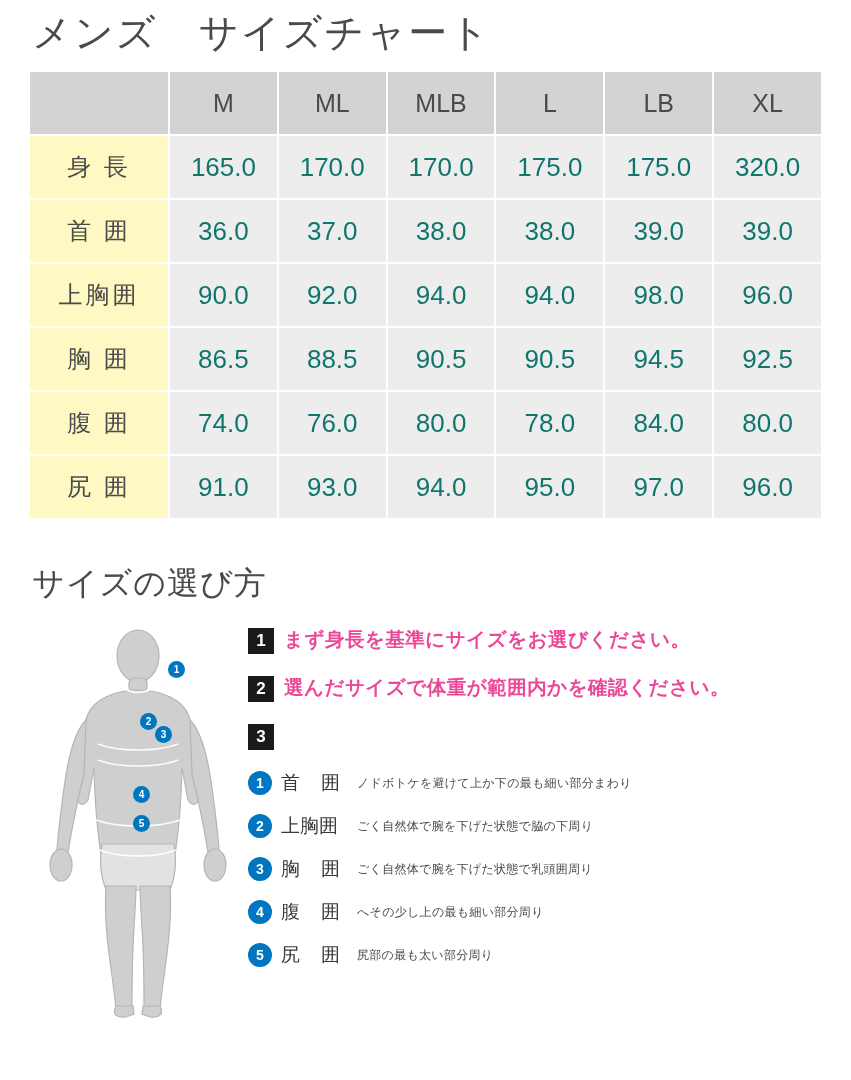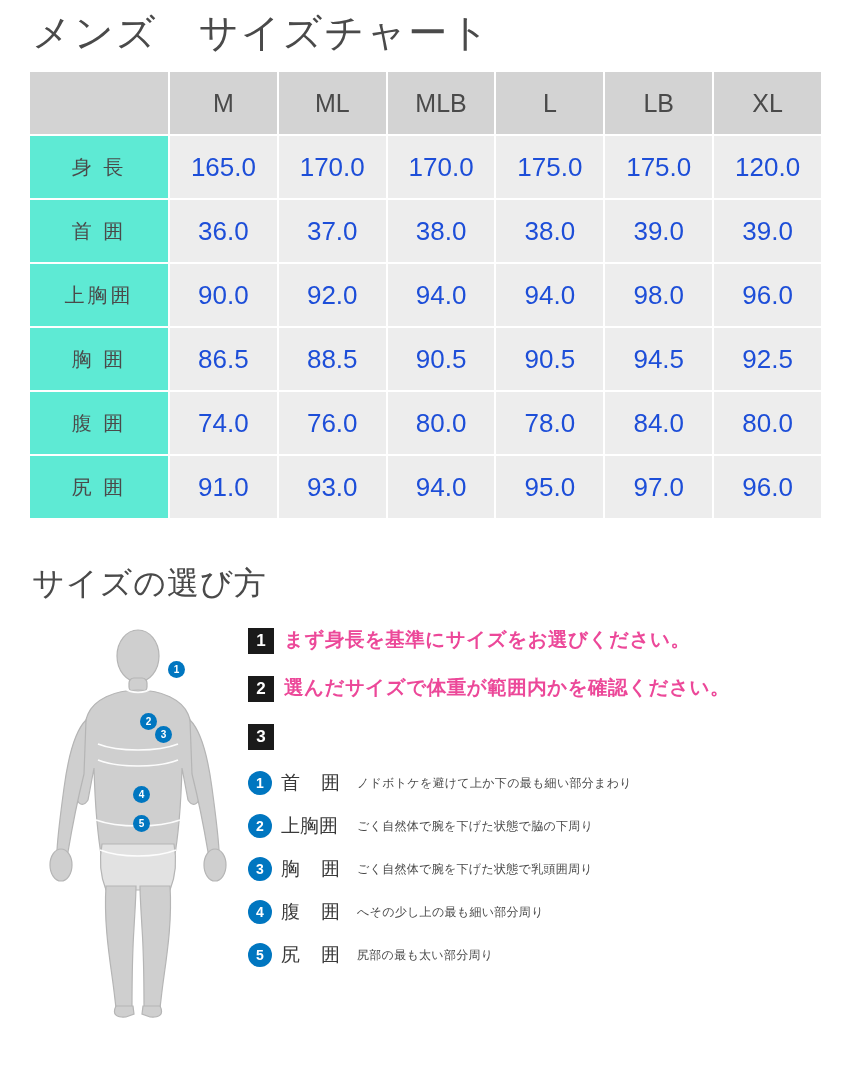--- a/index.html
+++ b/index.html
@@ -54,29 +54,29 @@
   table.size-table th.corner {
     background: #d3d3d3;
     width: 138px;
   }
   table.size-table th.size-head {
     background: #d3d3d3;
     font-size: 25px;
     color: #4a4a4a;
   }
   table.size-table th.row-head {
-    background: #5eead4;
-    font-size: 20px;
+    background: #fef9c3;
+    font-size: 24px;
     color: #4a4a4a;
     letter-spacing: 3px;
   }
   table.size-table td.val {
     background: #ededed;
     font-size: 26px;
-    color: #1d4ed8;
+    color: #0f766e;
   }
 
   
   .section-title {
     font-size: 32px;
     color: #4a4a4a;
     letter-spacing: 1px;
     font-weight: normal;
     margin: 0;
     padding: 42px 0 14px 32px;
@@ -198,21 +198,21 @@
         </tr>
       </thead>
       <tbody>
         <tr>
           <th class="row-head">身 長</th>
           <td class="val">165.0</td>
           <td class="val">170.0</td>
           <td class="val">170.0</td>
           <td class="val">175.0</td>
           <td class="val">175.0</td>
-          <td class="val">120.0</td>
+          <td class="val">320.0</td>
         </tr>
         <tr>
           <th class="row-head">首 囲</th>
           <td class="val">36.0</td>
           <td class="val">37.0</td>
           <td class="val">38.0</td>
           <td class="val">38.0</td>
           <td class="val">39.0</td>
           <td class="val">39.0</td>
         </tr>

